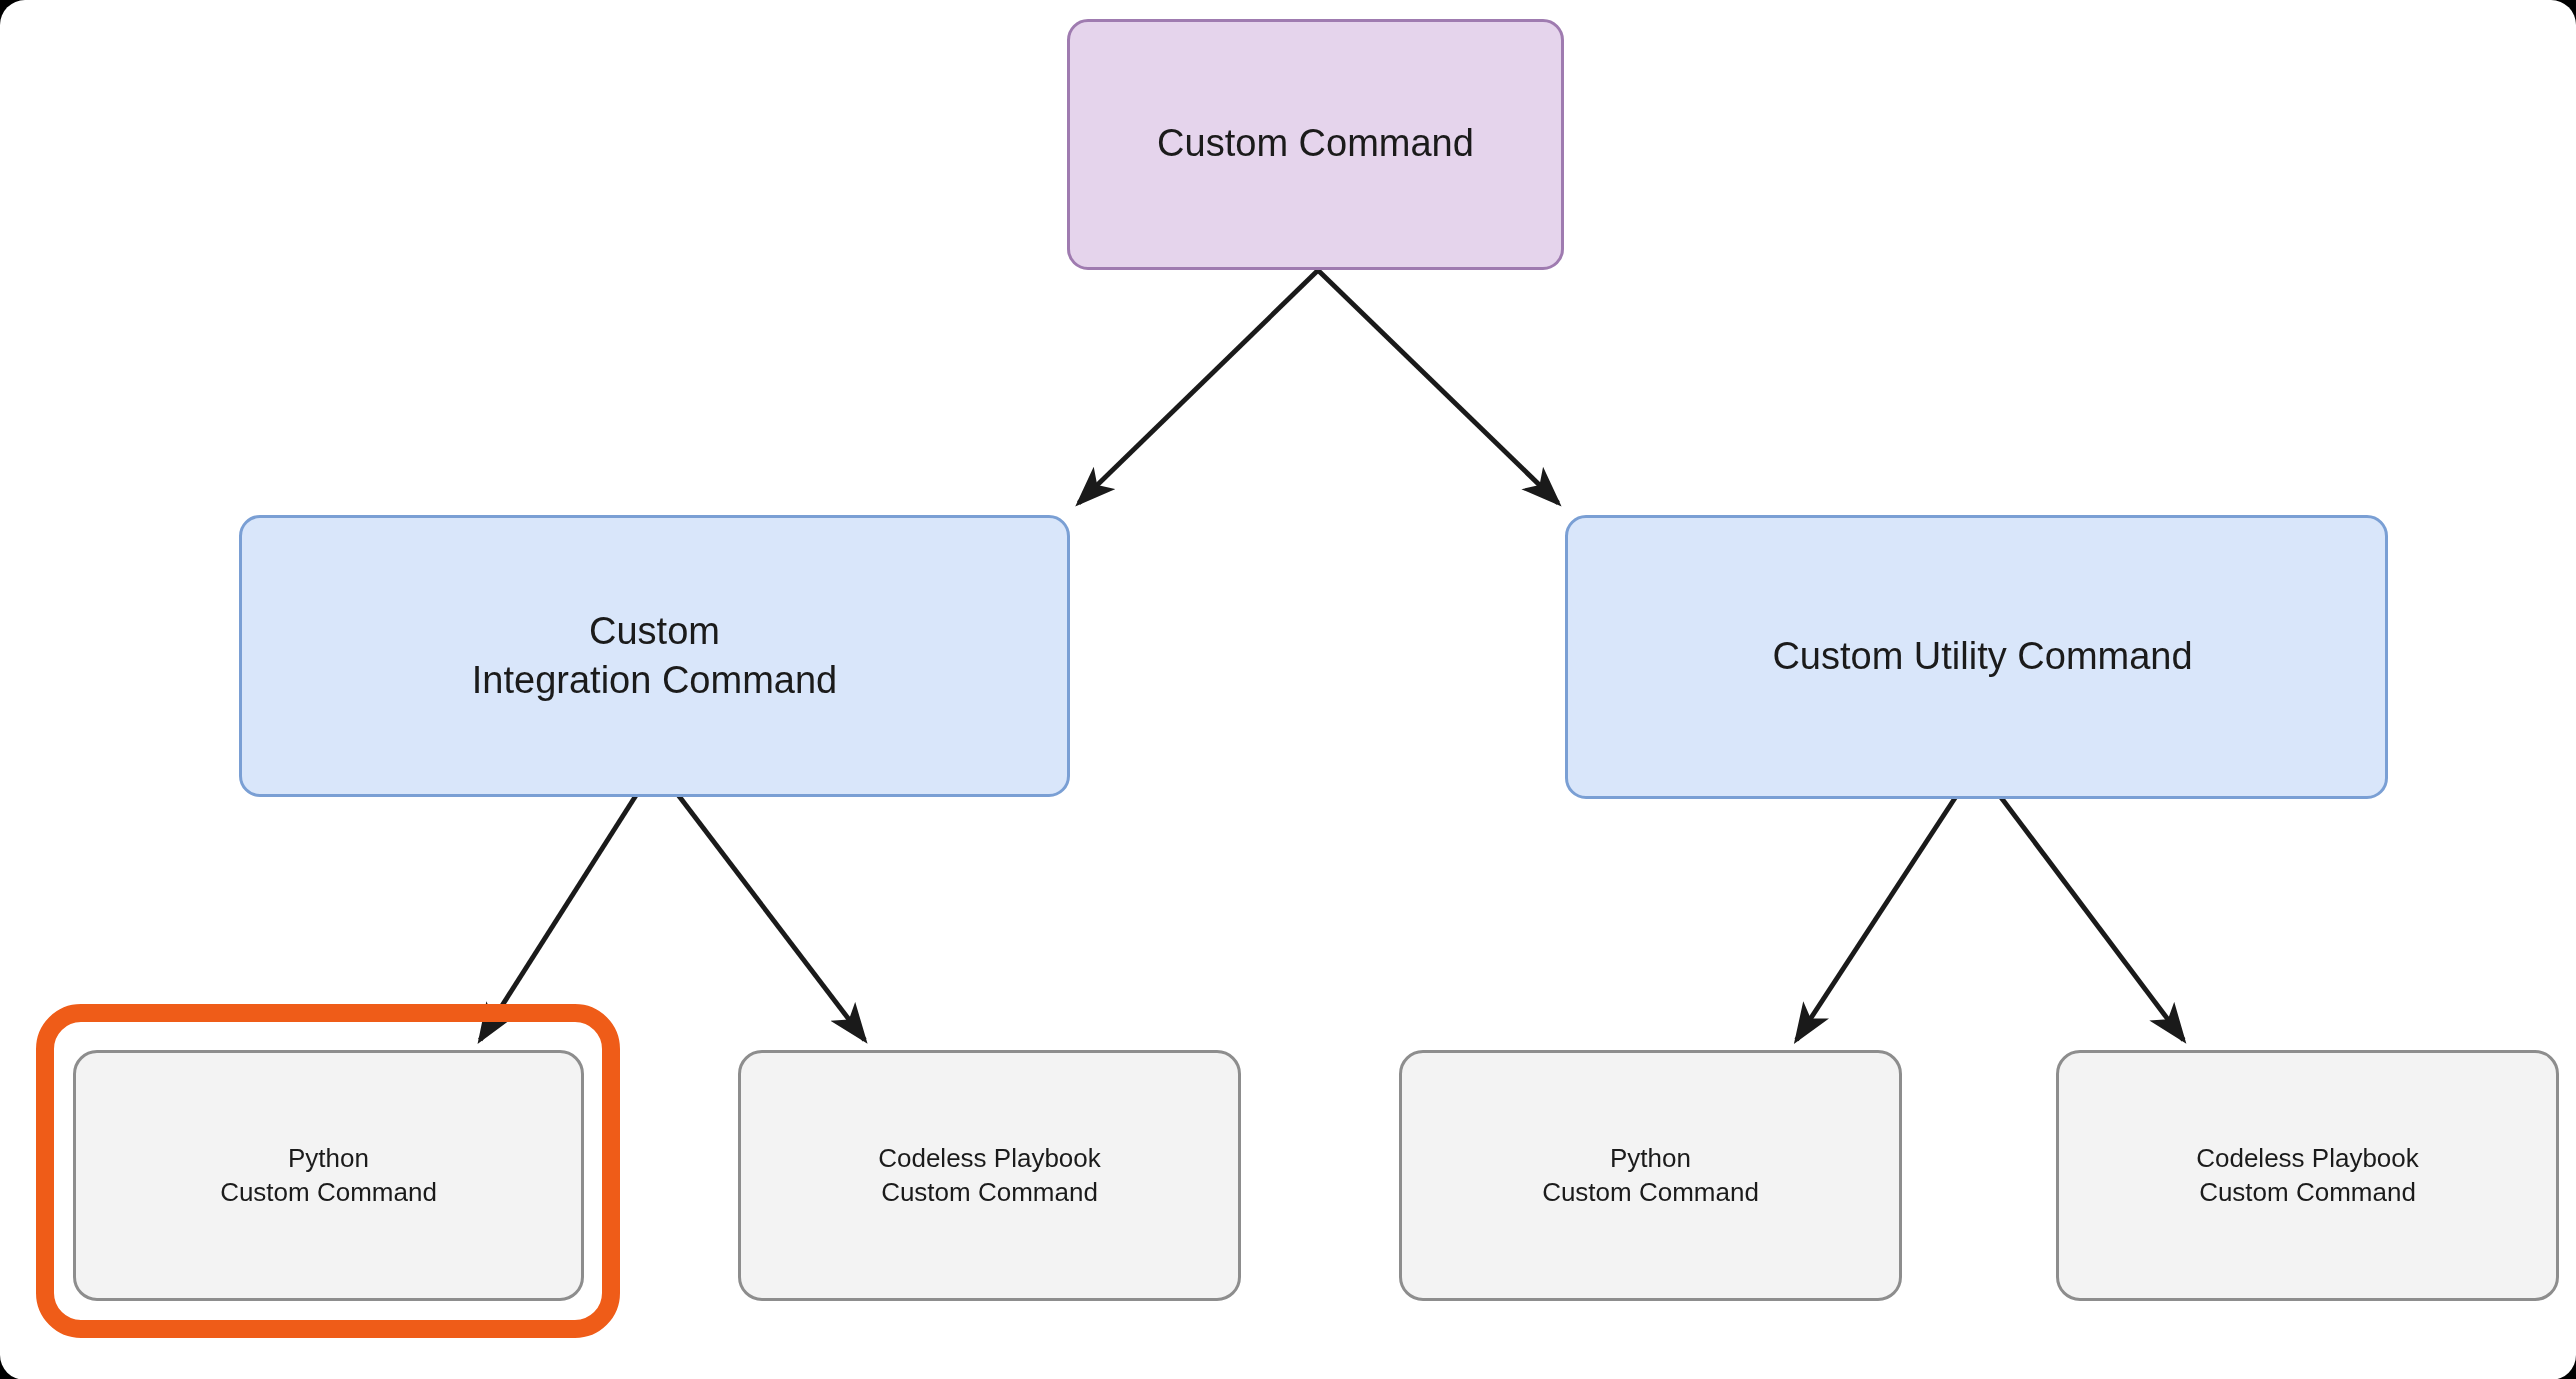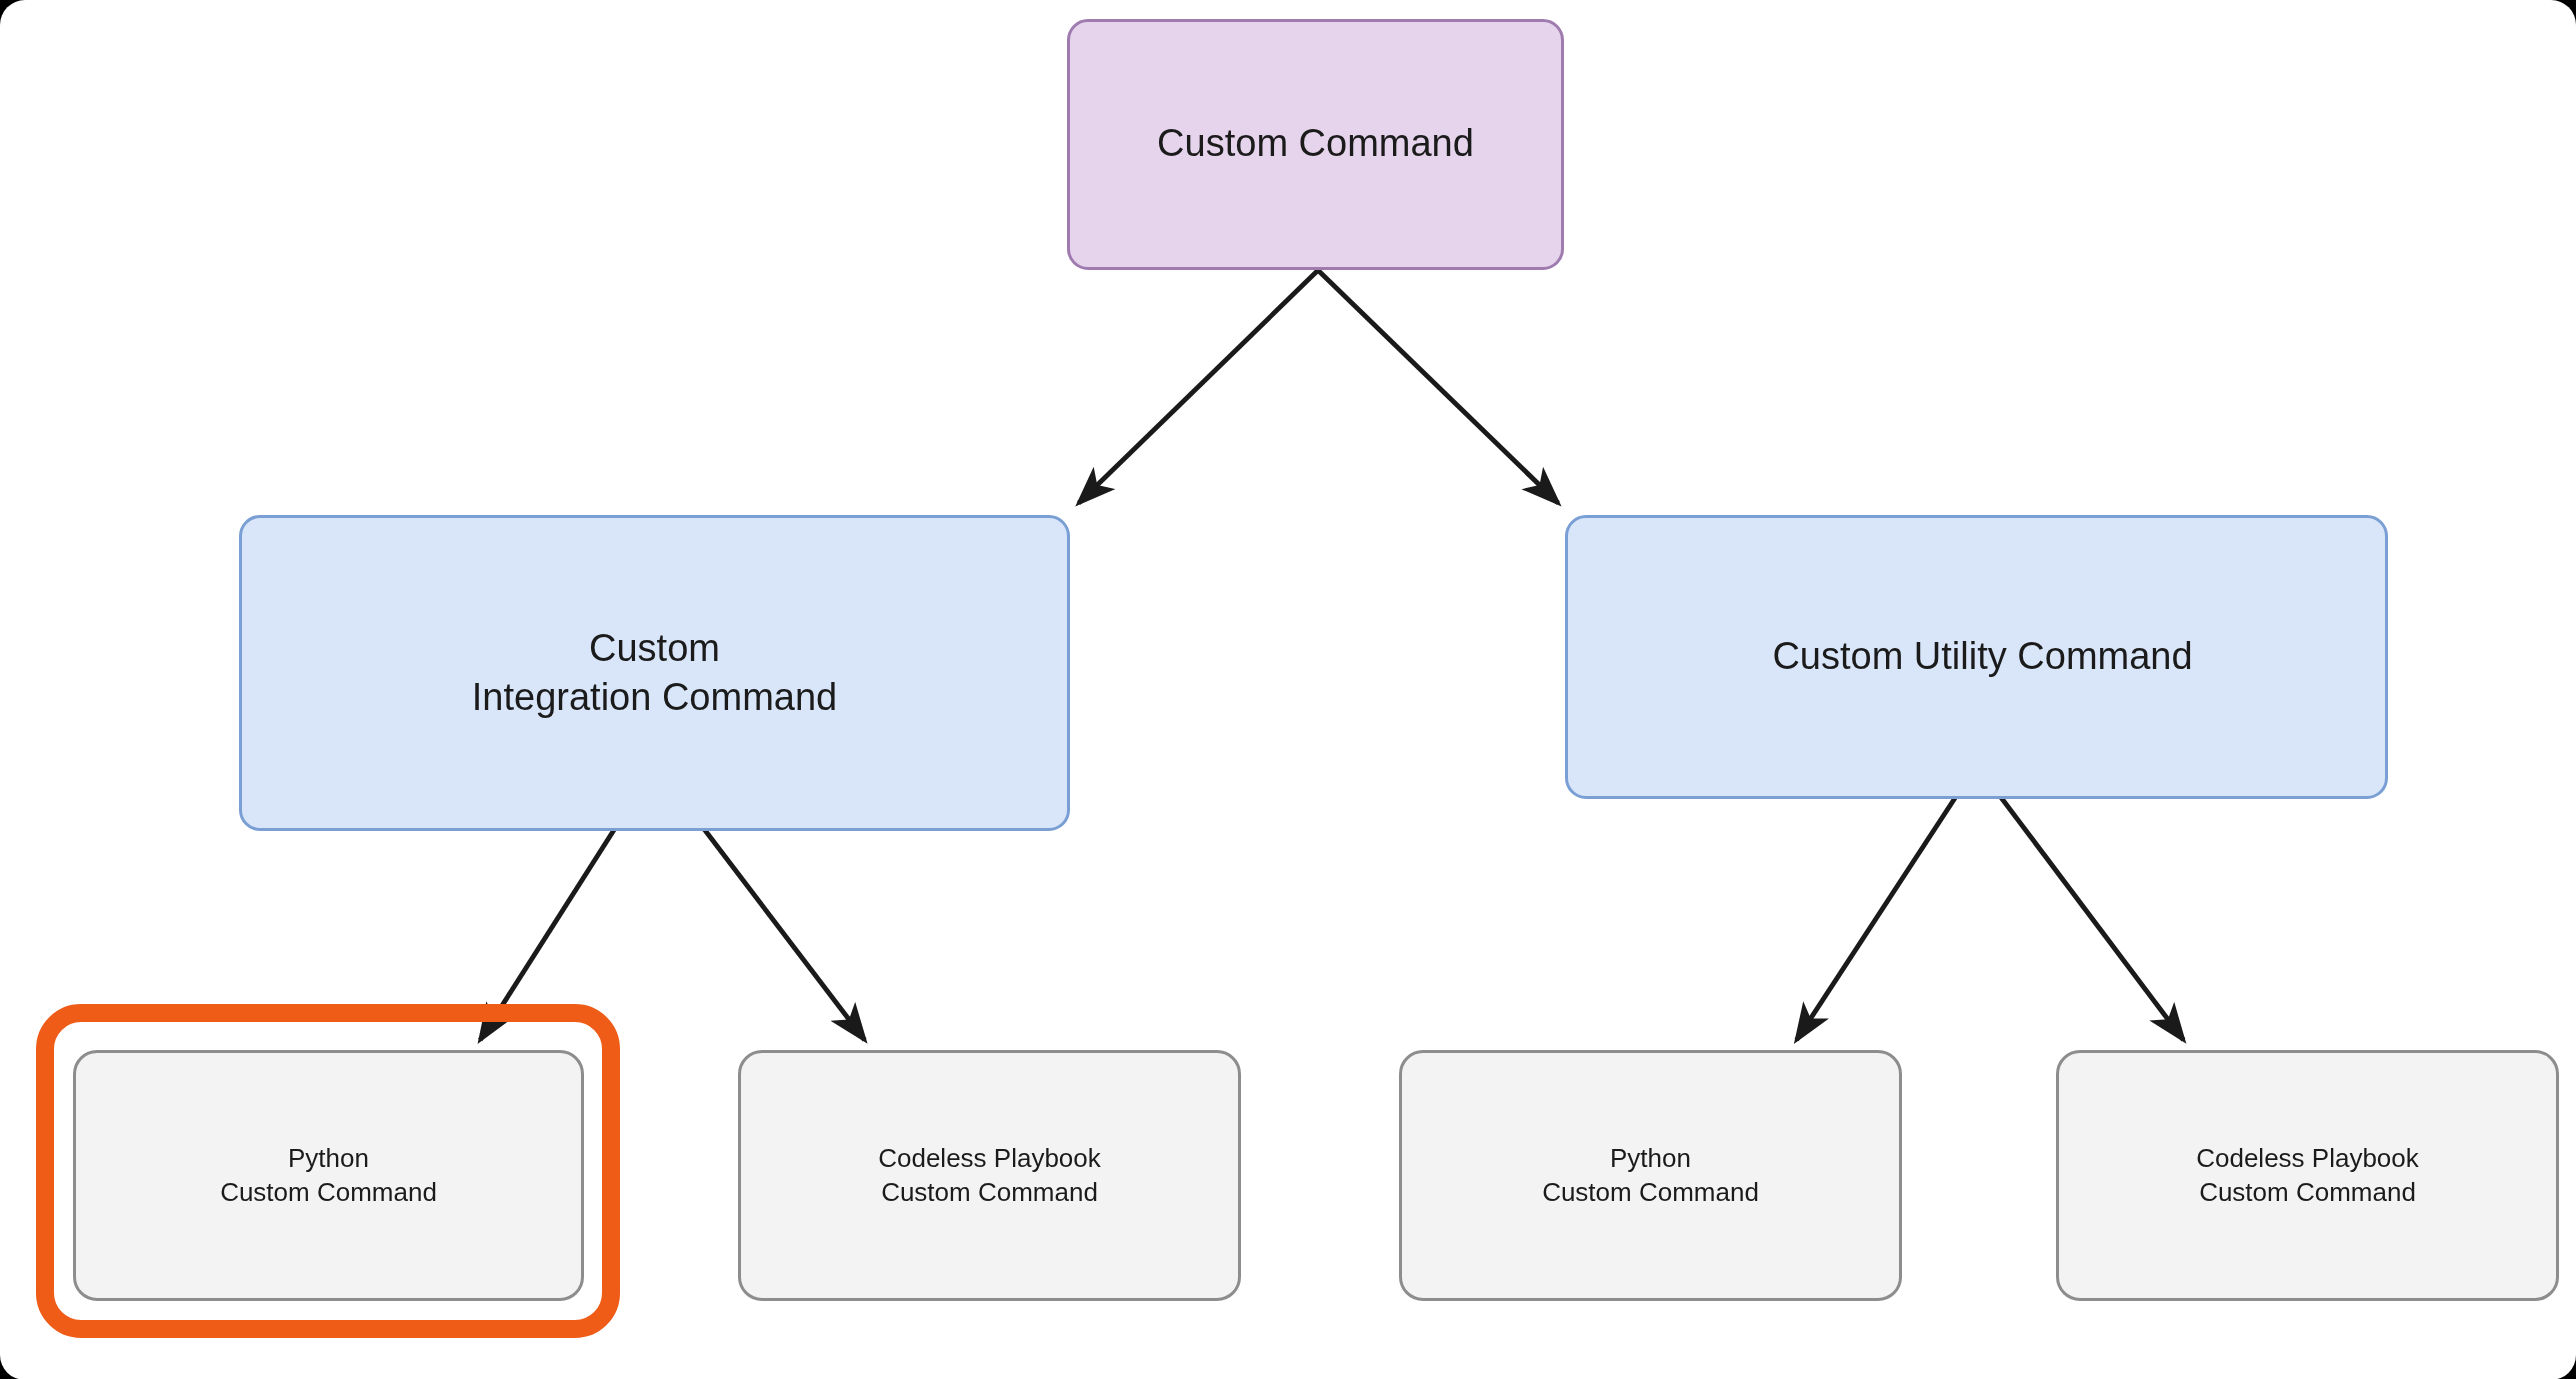--- a/index.html
+++ b/index.html
@@ -90,21 +90,21 @@
 
     <line x1="2437" y1="943" x2="2215" y2="1282" stroke="#1a1a1a" stroke-width="6" marker-end="url(#arrowhead)"></line>
 
     <line x1="2437" y1="943" x2="2692" y2="1282" stroke="#1a1a1a" stroke-width="6" marker-end="url(#arrowhead)"></line>
   </svg>
 
   <div class="node node-root" style="left:1067px; top:18.7px; width:497px; height:251px;">
     <span>Custom Command</span>
   </div>
 
-  <div class="node node-mid" style="left:239px; top:515px; width:831px; height:316px;">
+  <div class="node node-mid" style="left:239px; top:515px; width:831px; height:282px;">
     <span>Custom
 Integration Command</span>
   </div>
 
   <div class="node node-mid" style="left:1565px; top:515px; width:823px; height:284px;padding-left:12px;">
     <span>Custom Utility Command</span>
   </div>
 
   <div class="node node-leaf" style="left:73px; top:1050px; width:511px; height:251px;">
     <span>Python

